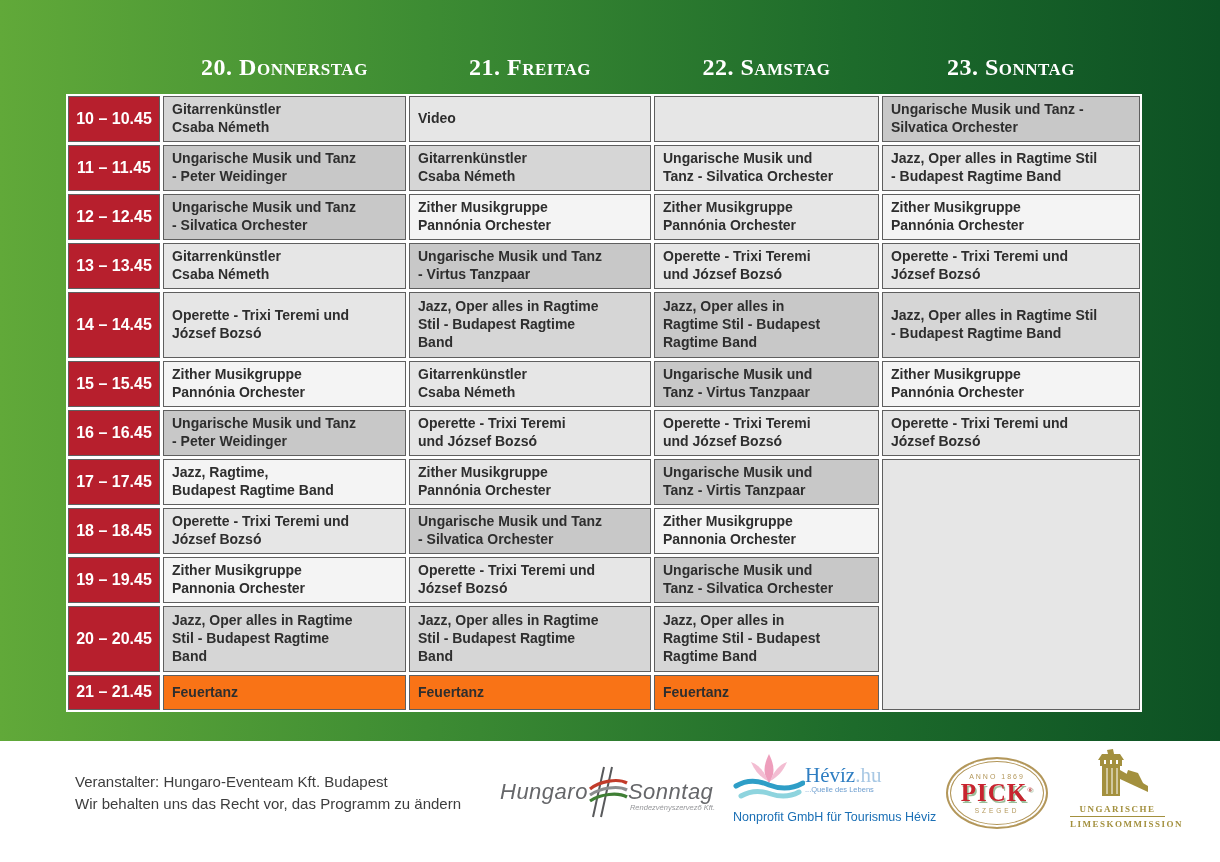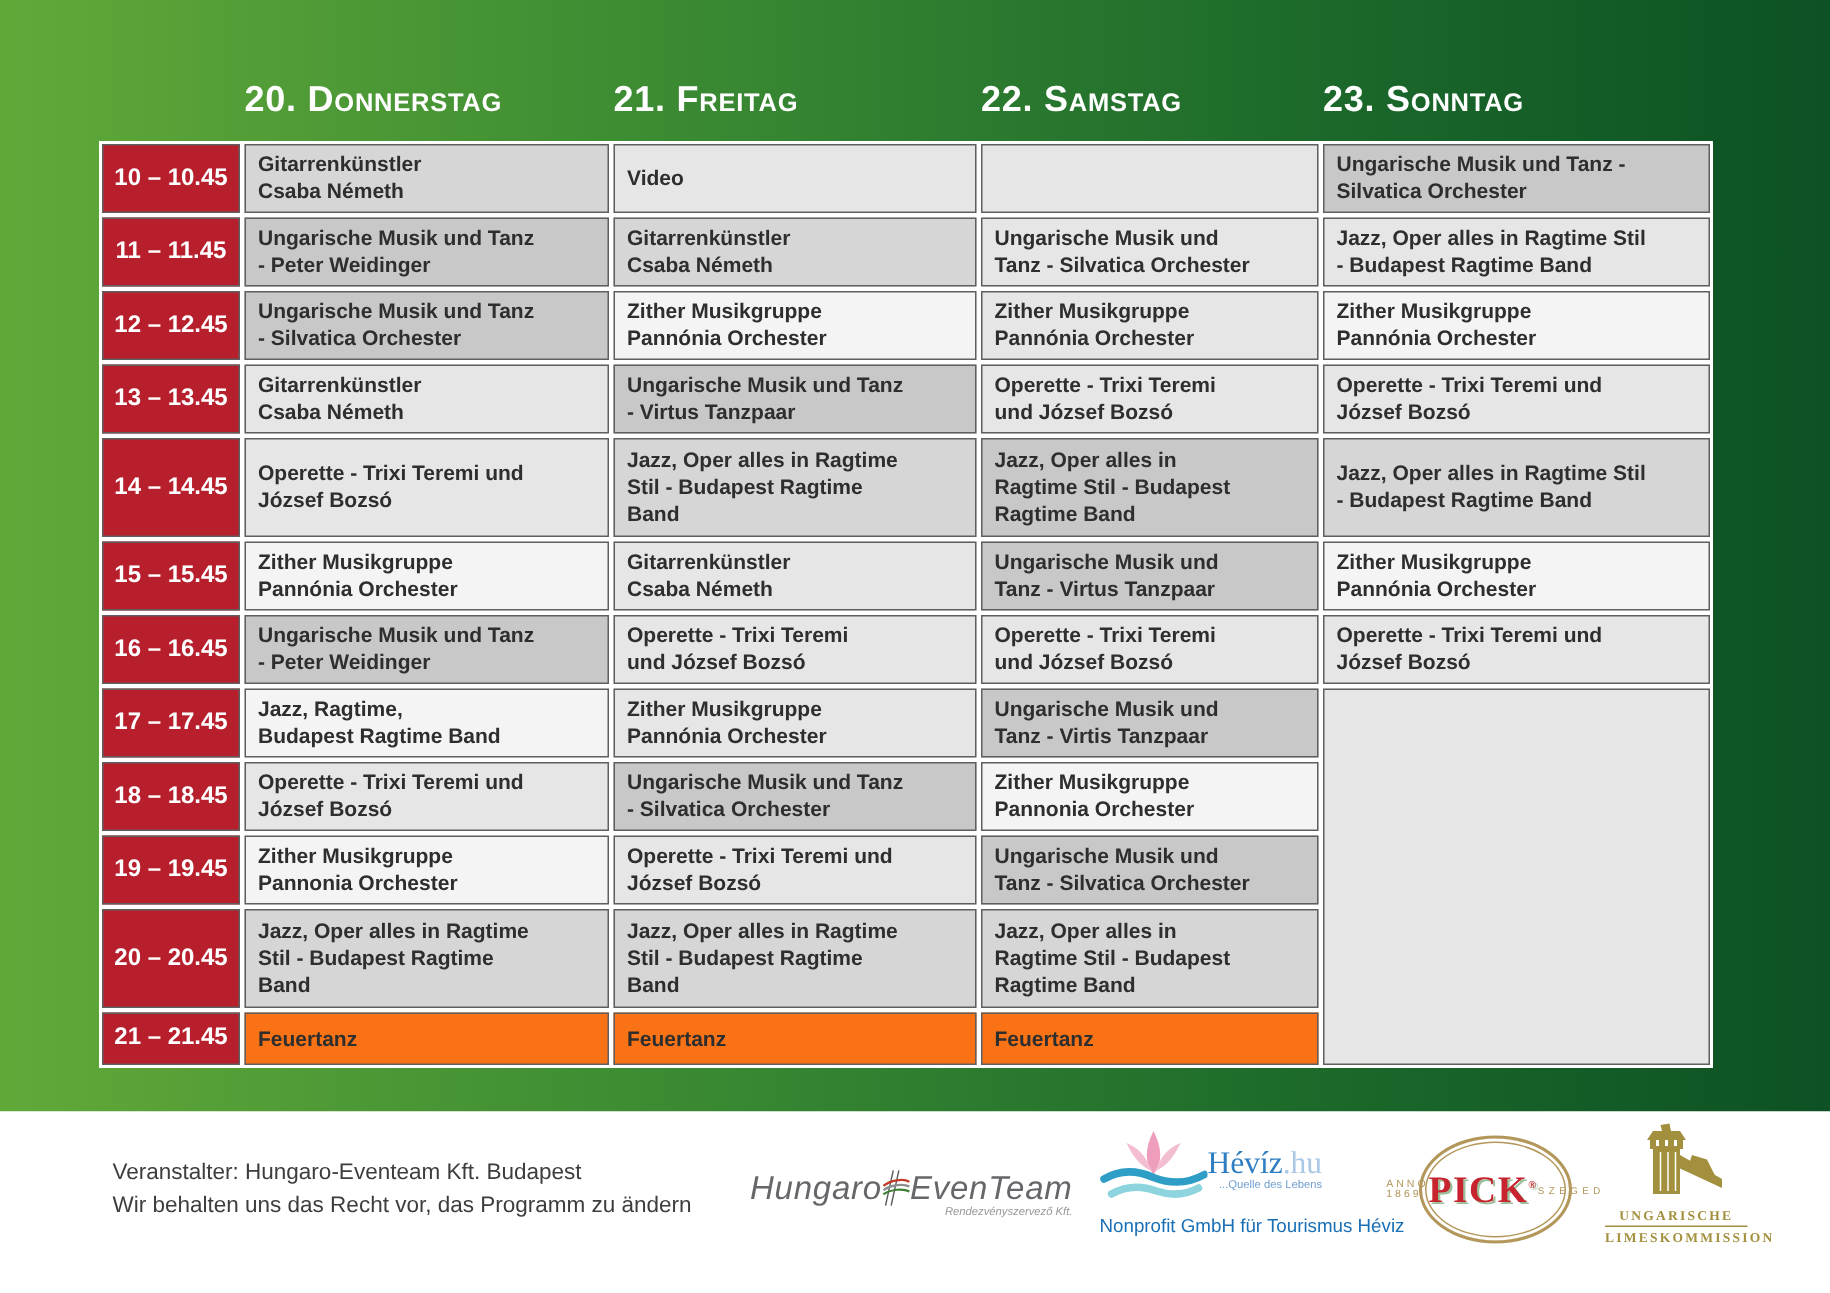--- a/index.html
+++ b/index.html
@@ -6,22 +6,22 @@
   body{font-family:"Liberation Sans",sans-serif;}
   .page{position:relative;width:1220px;height:862px;background:#ffffff;overflow:hidden;}
 
   
   .hero{position:absolute;left:0;top:0;width:1220px;height:741px;
         background:linear-gradient(90deg,#61a939 0%,#3d8c33 35%,#1d6b2b 70%,#0d5124 100%);}
 
   
   .day-header-row{position:absolute;left:68px;top:44px;width:1080px;height:46px;
         display:grid;grid-template-columns:92px 243px 242px 225px 258px;column-gap:3px;align-items:center;}
-  .day-header{color:#ffffff;font-weight:700;font-size:24px;text-align:left;
-        font-variant:small-caps;letter-spacing:.5px;}
+  .day-header{color:#ffffff;font-weight:700;font-size:24px;text-align:center;
+        font-variant:small-caps;letter-spacing:.5px;font-family:Liberation Serif, serif;}
 
   
   .grid{position:absolute;left:66px;top:94px;display:grid;
         grid-template-columns:92px 243px 242px 225px 258px;
         grid-template-rows:46px 46px 46px 46px 66px 46px 46px 46px 46px 46px 66px 35px;
         gap:3px;background:#ffffff;padding:2px;}
   .cell{border:1px solid #5f5f5f;display:flex;align-items:center;
         padding:2px 8px;font-size:14px;font-weight:700;color:#2e2e2e;
         line-height:1.28;white-space:pre-line;overflow:hidden;}
   .cell[data-shade="w"]{background:#f4f4f4;}
@@ -41,28 +41,28 @@
   .logo-hungaro{position:absolute;left:500px;top:24px;width:215px;height:56px;}
   .hungaro-row{display:flex;align-items:center;}
   .hungaro-txt{font-style:italic;font-size:22px;color:#66676a;letter-spacing:.5px;}
   .hungaro-sub{position:absolute;right:0;top:38px;font-size:7.5px;font-style:italic;color:#96979a;}
 
   
   .logo-heviz{position:absolute;left:733px;top:11px;width:182px;height:86px;}
   .heviz-top{display:flex;align-items:center;}
   .heviz-name{font-size:21px;color:#2f7ec2;font-family:"Liberation Serif",serif;}
   .heviz-tld{font-size:21px;color:#a8c8e4;font-family:"Liberation Serif",serif;}
-  .heviz-tag{font-size:7.5px;color:#6f9fd0;text-align:right;margin-top:-3px;}
+  .heviz-tag{font-size:7.5px;color:#6f9fd0;text-align:left;margin-top:-3px;}
   .heviz-sub{font-size:12.5px;font-weight:400;color:#1a6fb5;margin-top:6px;white-space:nowrap;}
 
   
   .logo-pick{position:absolute;left:946px;top:16px;width:98px;height:68px;
         border:2px solid #b3975a;border-radius:50%;background:#ffffff;
         box-shadow:inset 0 0 0 2px #ffffff, inset 0 0 0 3px #b3975a;
-        display:flex;flex-direction:row;align-items:center;justify-content:center;}
+        display:flex;flex-direction:column;align-items:center;justify-content:center;}
   .pick-anno{font-size:7px;color:#b3975a;letter-spacing:2px;}
   .pick-name{font-family:"Liberation Serif",serif;font-weight:700;font-size:25px;color:#c8242f;
         letter-spacing:1px;line-height:1;text-shadow:1.5px 1.5px 0 #9bbf9b;}
   .pick-reg{font-size:7px;vertical-align:super;color:#c8242f;}
   .pick-city{font-size:6.5px;color:#b3975a;letter-spacing:3px;margin-top:2px;}
 
   
   .logo-limes{position:absolute;left:1070px;top:7px;width:95px;height:92px;text-align:center;color:#a3903e;}
   .limes-text{font-family:"Liberation Serif",serif;font-size:9px;letter-spacing:1.5px;
         padding:2px 0;border-top:1px solid #a3903e;font-weight:bold;}
@@ -207,21 +207,21 @@
     <div class="logo-hungaro">
       <div class="hungaro-row">
         <span class="hungaro-txt">Hungaro</span>
         <svg width="40" height="54" viewBox="0 0 40 54">
           <path d="M16,2 L5,52" stroke="#58595b" stroke-width="2" fill="none"></path>
           <path d="M24,2 L13,52" stroke="#58595b" stroke-width="2" fill="none"></path>
           <path d="M2,24 C12,16 30,13 39,18" stroke="#c23b2a" stroke-width="3.2" fill="none"></path>
           <path d="M2,30 C12,23 30,20 39,25" stroke="#8b8d8f" stroke-width="3.2" fill="none"></path>
           <path d="M2,36 C12,29 30,27 39,32" stroke="#3f7f35" stroke-width="3.2" fill="none"></path>
         </svg>
-        <span class="hungaro-txt">EvenTeam</span>
+        <span class="hungaro-txt">Sonntag</span>
       </div>
       <div class="hungaro-sub">Rendezvényszervező Kft.</div>
     </div>
 
     <div class="logo-heviz">
       <div class="heviz-top">
         <svg width="72" height="52" viewBox="0 0 72 52">
           <path d="M36,2 C30,14 30,23 36,31 C42,23 42,14 36,2 Z" fill="#ee9ebc"></path>
           <path d="M18,10 C22,19 27,25 35,29 C31,19 26,13 18,10 Z" fill="#f3bdd2"></path>
           <path d="M54,10 C50,19 45,25 37,29 C41,19 46,13 54,10 Z" fill="#f3bdd2"></path>

